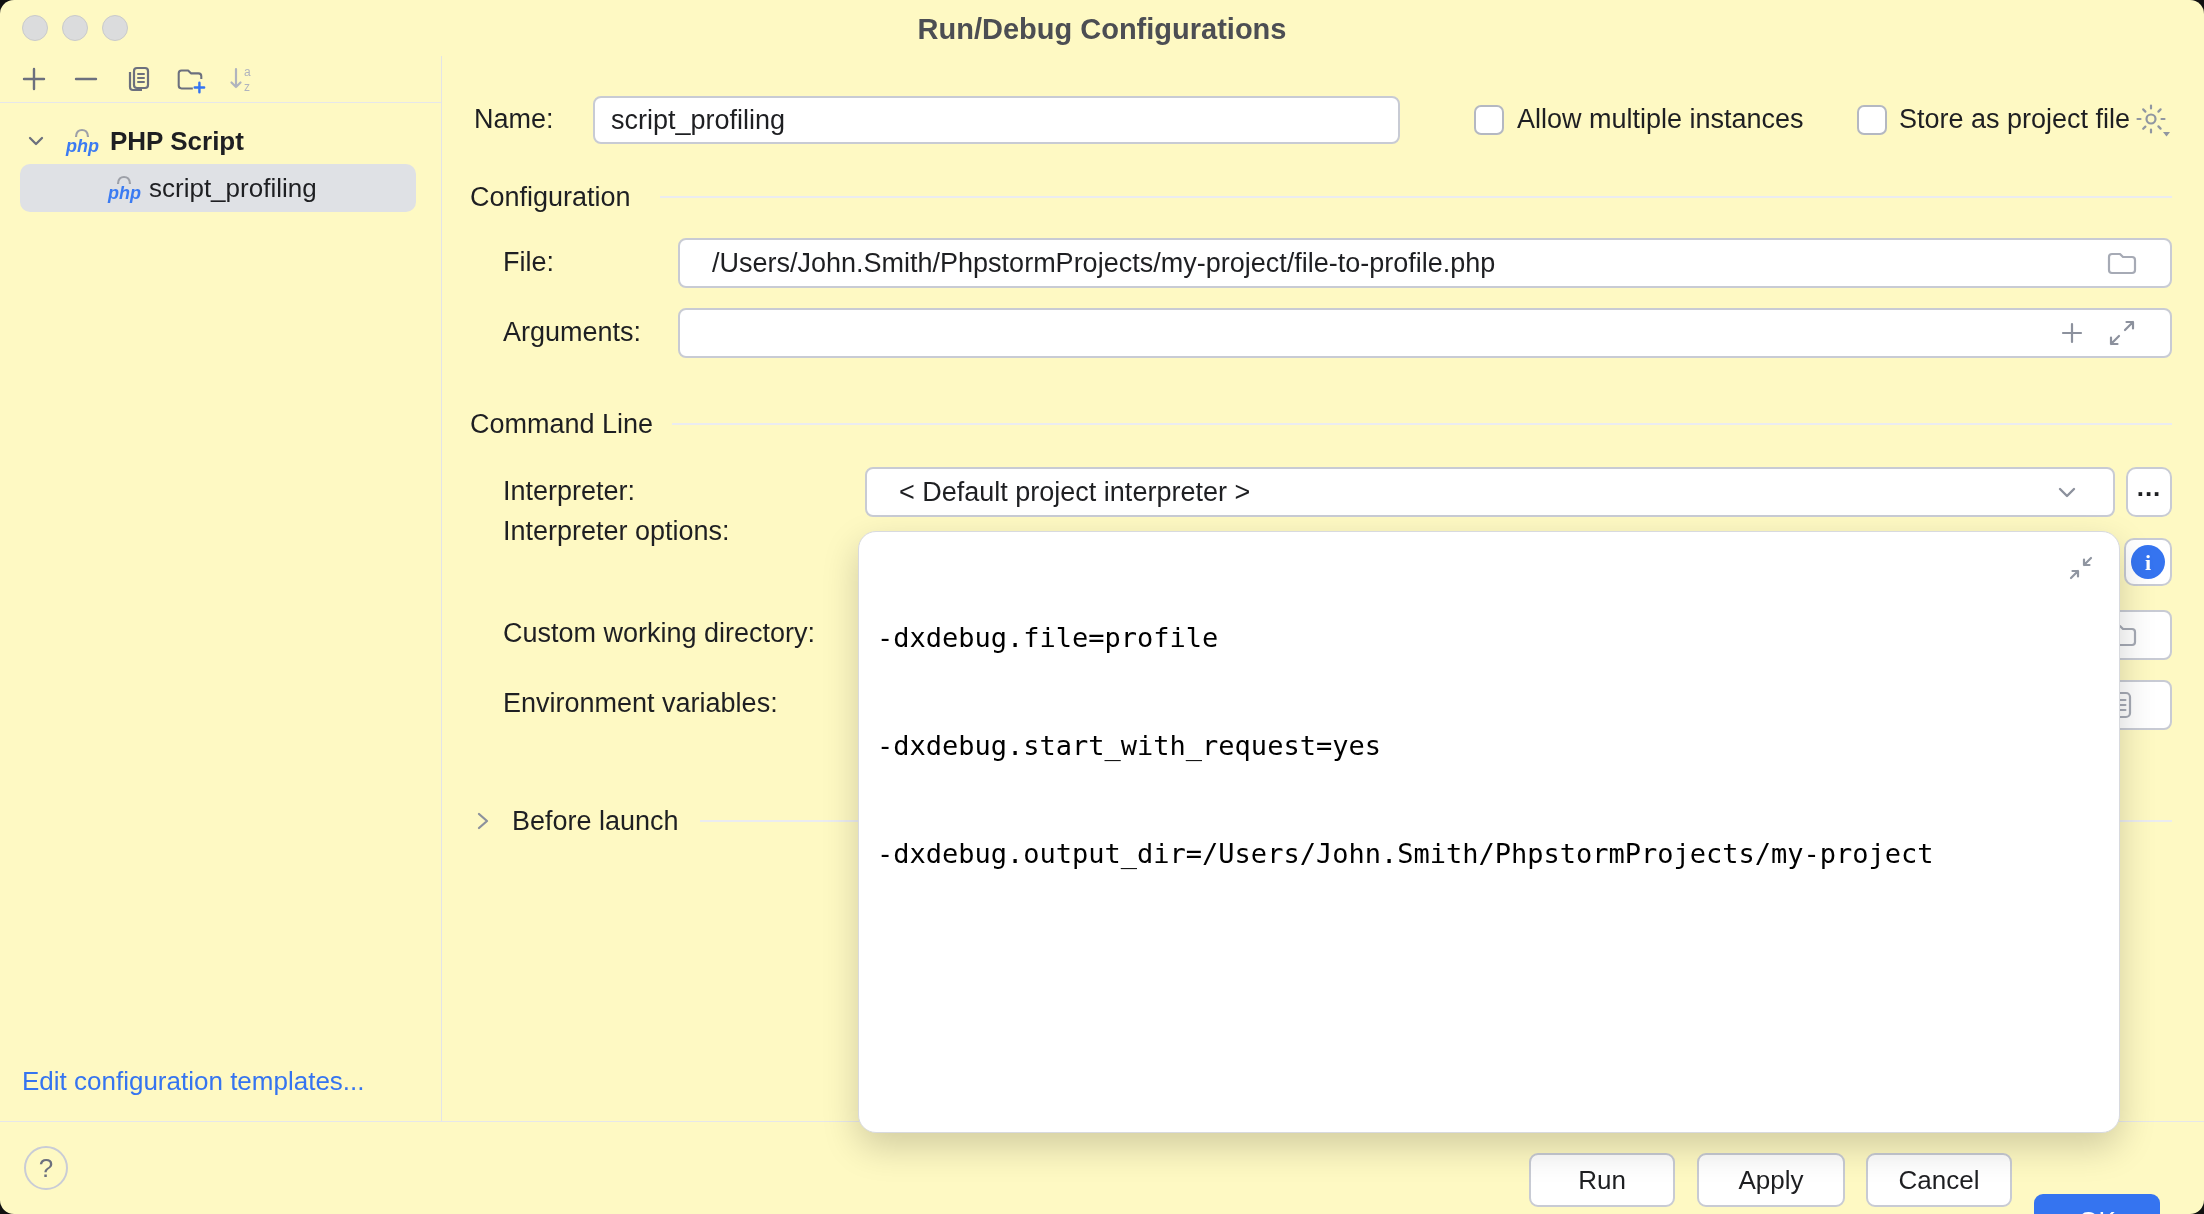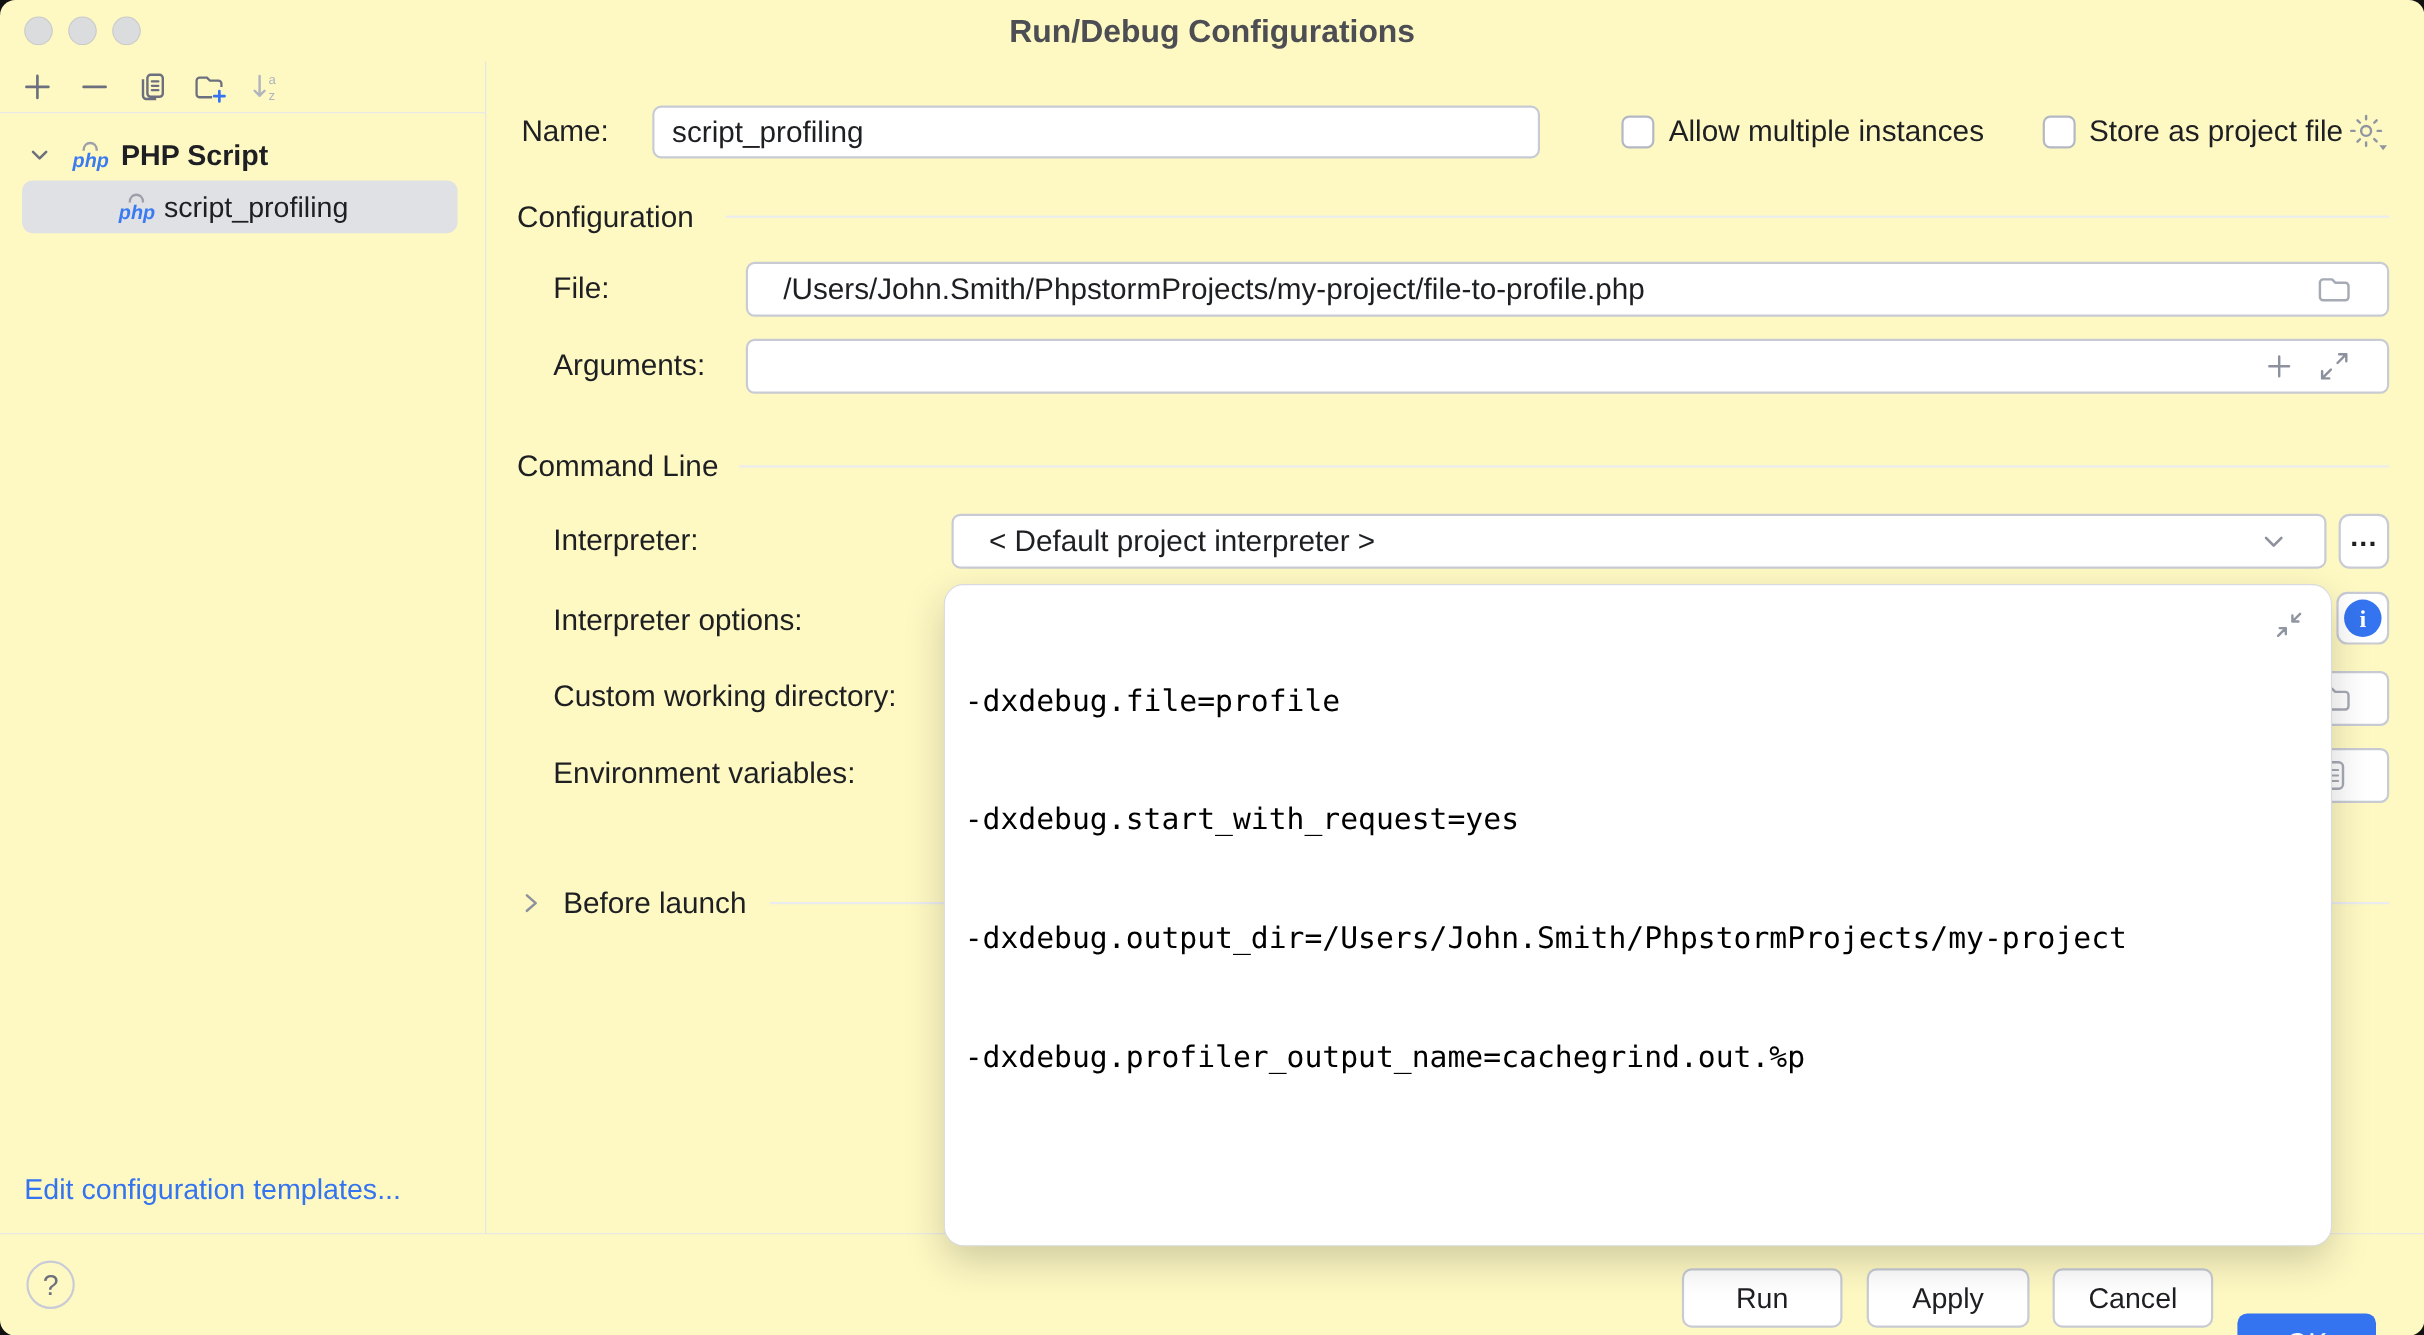--- a/index.html
+++ b/index.html
@@ -158,21 +158,21 @@
 
   <div class="lbl" style="left:503px;top:476px;">Interpreter:</div>
   <div class="tfield dropdown" style="left:865px;top:467px;width:1250px;height:50px;">
     <span class="ftext">&lt; Default project interpreter &gt;</span>
     <svg width="28" height="28" viewBox="0 0 28 28">
         <path d="M7 11l7 7 7-7" fill="none" stroke="#8C919D" stroke-width="2.4" stroke-linecap="round" stroke-linejoin="round"></path>
       </svg>
   </div>
   <div class="more-btn">...</div>
 
-  <div class="lbl" style="left:503px;top:549px;">Interpreter options:</div>
+  <div class="lbl" style="left:503px;top:516px;">Interpreter options:</div>
   <div class="lbl" style="left:503px;top:618px;">Custom working directory:</div>
   <div class="lbl" style="left:503px;top:688px;">Environment variables:</div>
 
   <div class="tfield under" style="left:890px;top:610px;width:1282px;height:50px;">
     <span class="ftext"></span>
     <svg width="34" height="34" viewBox="0 0 34 34">
       <path d="M5 11a3 3 0 0 1 3-3h8l3 3h9a3 3 0 0 1 3 3v10a3 3 0 0 1-3 3H8a3 3 0 0 1-3-3z" fill="none" stroke="#A6AAB5" stroke-width="2.2" stroke-linejoin="round"></path>
     </svg>
   </div>
   <div class="tfield under" style="left:890px;top:680px;width:1282px;height:50px;">
@@ -194,21 +194,20 @@
       <path d="M9 6l8 7-8 7" fill="none" stroke="#8C919D" stroke-width="2.3" stroke-linecap="round" stroke-linejoin="round"></path>
     </svg>
   <div class="lbl" style="left:512px;top:806px;">Before launch</div>
   <div class="section-line under" style="left:700px;right:32px;top:820px;"></div>
 
   <div class="popup">
     <div class="popup-lines">
       <div>-dxdebug.file=profile</div>
       <div>-dxdebug.start_with_request=yes</div>
       <div>-dxdebug.output_dir=/Users/John.Smith/PhpstormProjects/my-project</div>
-      <div>-dxdebug.profiler_output_name=cachegrind.out.%p</div>
     </div>
     <svg class="collapse-btn" width="32" height="32" viewBox="0 0 32 32">
       <path d="M26 6l-7 7M19 7.5V13h5.5M6 26l7-7M13 24.5V19H7.5" fill="none" stroke="#9096A1" stroke-width="2.2" stroke-linecap="round" stroke-linejoin="round"></path>
     </svg>
   </div>
 
   <div class="footer"></div>
   <div class="help-btn">?</div>
   <div class="btn btn-run">Run</div>
   <div class="btn btn-apply">Apply</div>

